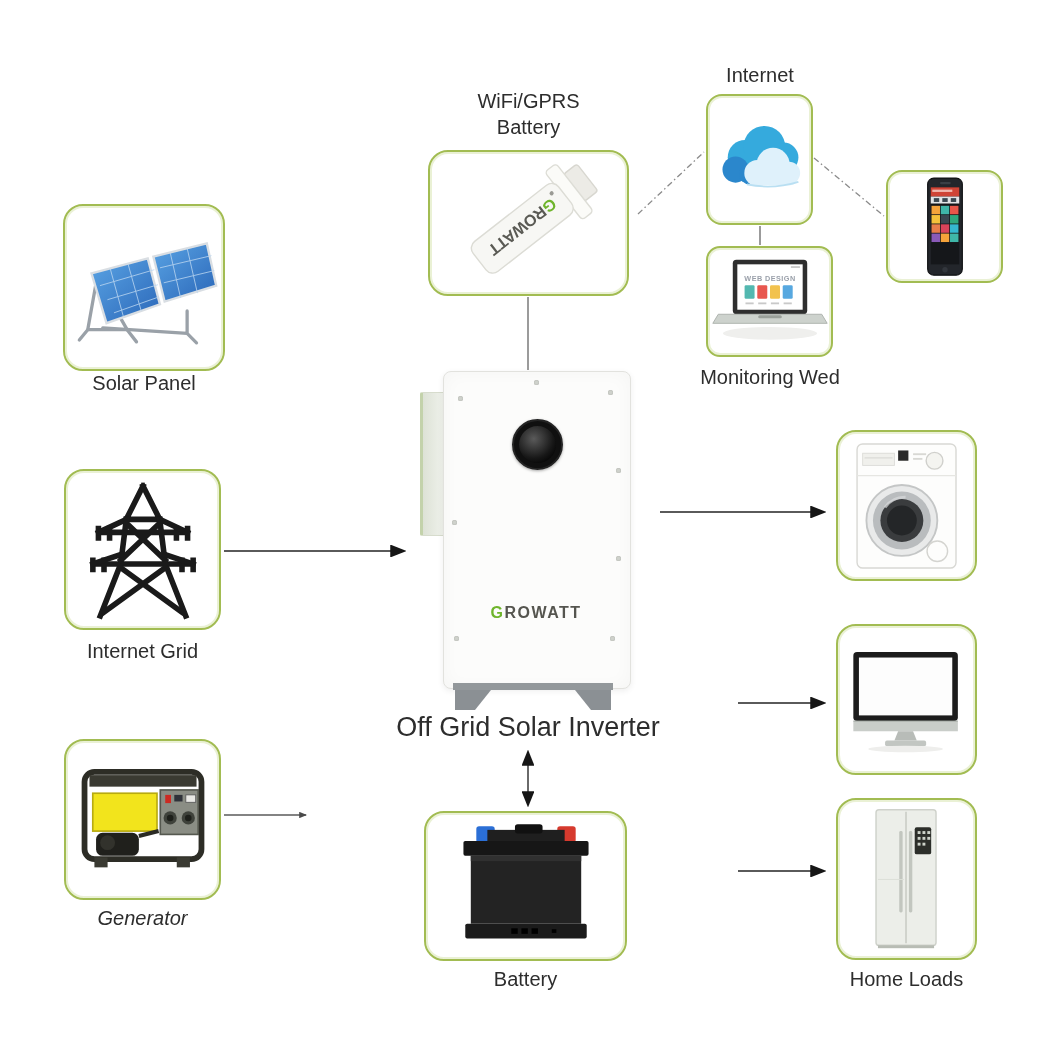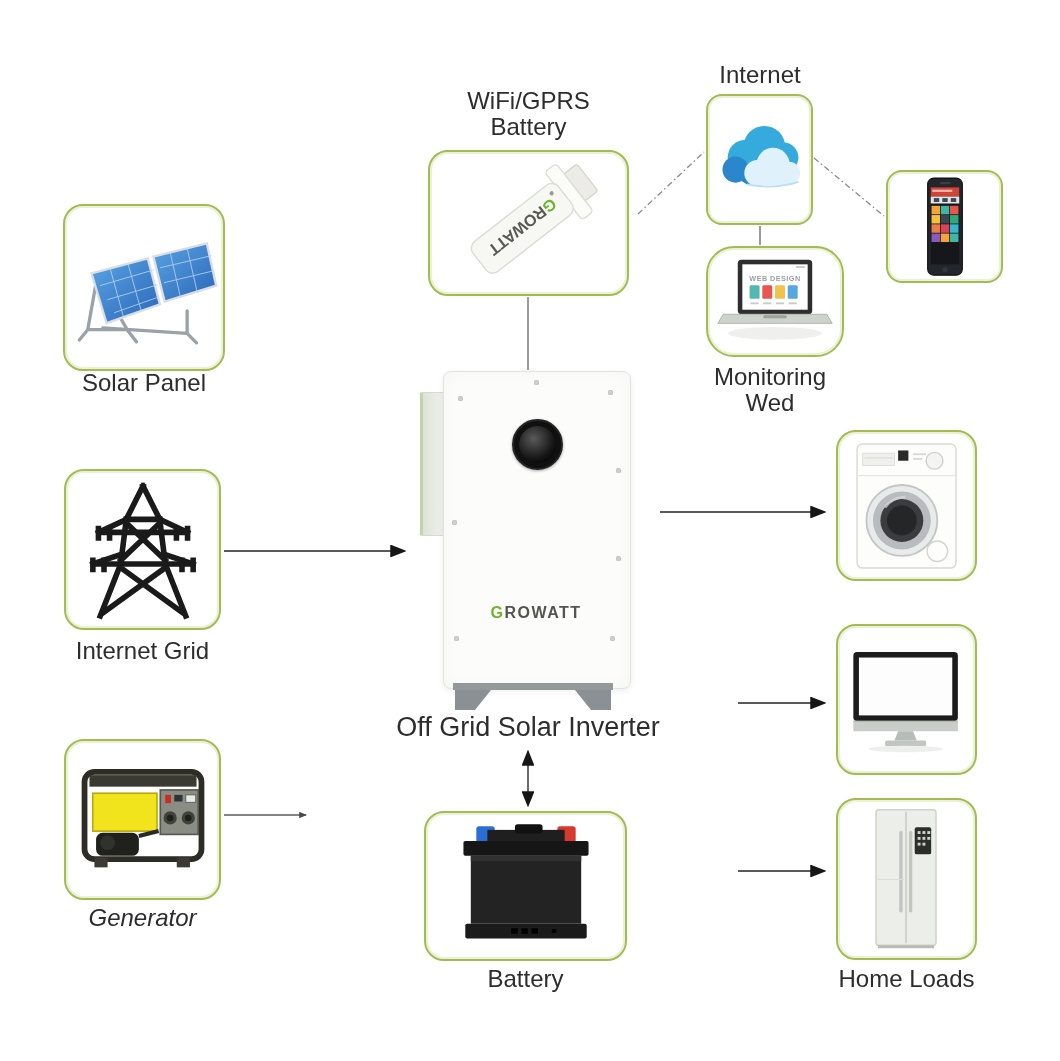--- a/index.html
+++ b/index.html
@@ -1,21 +1,21 @@
 <!DOCTYPE html>
 <html><head>
 <meta charset="utf-8">
 <style>
   html,body{margin:0;padding:0;background:#fff;}
   .canvas{position:relative;width:1060px;height:1061px;background:#ffffff;overflow:hidden;
           font-family:"Liberation Sans",sans-serif;color:#2d2d2d;}
   .node-box{position:absolute;border:2px solid #a2bc52;border-radius:20px;background:#fff;
             box-shadow:inset 0 0 0 2px rgba(196,214,134,.35);
             display:flex;align-items:center;justify-content:center;box-sizing:border-box;}
-  .node-label{position:absolute;text-align:center;font-size:24px;line-height:26px;color:#2d2d2d;}
+  .node-label{position:absolute;text-align:center;font-size:20px;line-height:26px;color:#2d2d2d;}
   .wires{position:absolute;left:0;top:0;z-index:1;}
   .node-box svg{display:block;}
   
   .inv-body{position:absolute;left:443px;top:371px;width:186px;height:316px;background:#fcfcfb;
             border:1px solid #e2e2de;border-radius:8px;
             box-shadow:0 2px 6px rgba(0,0,0,.07), inset 0 0 18px rgba(0,0,0,.03);}
   .inv-heatsink{position:absolute;left:420px;top:392px;width:25px;height:142px;
             background:linear-gradient(to right,#dde2d6,#f3f5f0);border:1px solid #d7dccd;
             border-left:3px solid #c3d2ab;border-radius:2px;}
   .inv-knob{position:absolute;left:512px;top:419px;width:47px;height:47px;border-radius:50%;
@@ -154,21 +154,21 @@
       <g fill="#dff1fb">
         <circle cx="52" cy="70" r="15"></circle>
           <circle cx="70" cy="60" r="19"></circle>
           <circle cx="88" cy="70" r="13"></circle>
         <rect x="50" y="64" width="48" height="20" rx="8"></rect>
       </g>
       <path d="M40,83 Q70,89 99,80" stroke="#b9dff2" stroke-width="2" fill="none"></path>
     </svg>
   </div>
 
-  <div class="node-box" style="left:706px;top:246px;width:138px;height:111px;border-radius:28px;">
+  <div class="node-box" style="left:706px;top:246px;width:127px;height:111px;border-radius:14px;">
     <svg width="118" height="100" viewBox="0 0 130 105">
       <rect x="24" y="6" width="82" height="60" rx="4" fill="#2e2e2e"></rect>
       <rect x="29" y="11" width="72" height="50" fill="#ffffff"></rect>
       <rect x="88" y="13" width="10" height="2" fill="#c9c9c9"></rect>
       <text x="65" y="29" text-anchor="middle" font-size="8" font-weight="bold" fill="#9aa0aa" font-family="Liberation Sans, sans-serif" letter-spacing="0.5">WEB DESIGN</text>
       <rect x="37" y="34" width="11" height="15" rx="1.5" fill="#53b8b0"></rect>
       <rect x="51" y="34" width="11" height="15" rx="1.5" fill="#e8574f"></rect>
       <rect x="65" y="34" width="11" height="15" rx="1.5" fill="#f2c24e"></rect>
       <rect x="79" y="34" width="11" height="15" rx="1.5" fill="#57a8e0"></rect>
       <rect x="38" y="53" width="9" height="2" fill="#c9c9c9"></rect>

